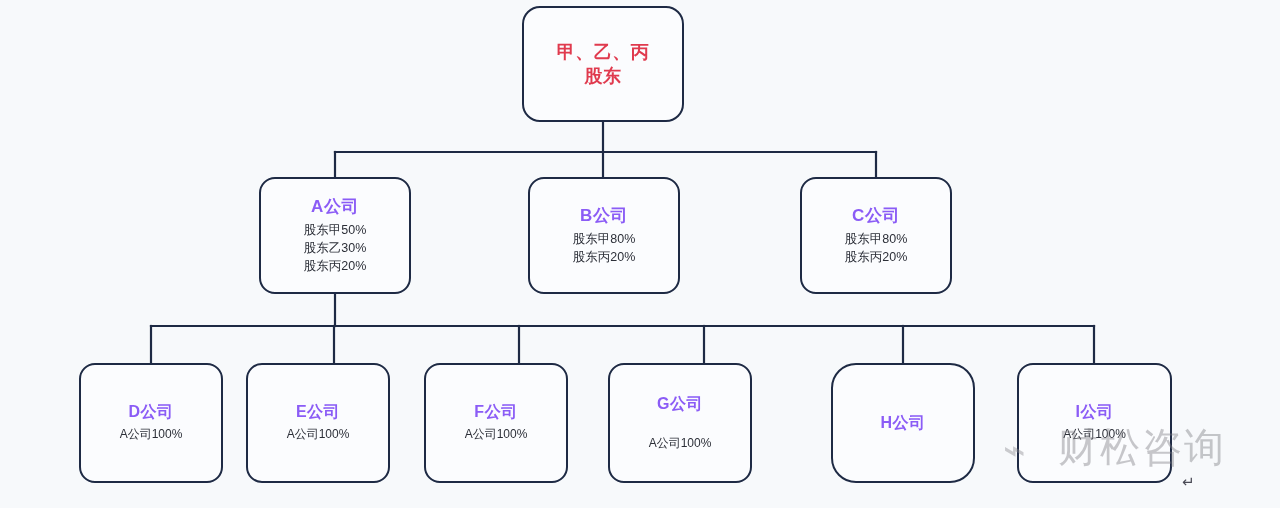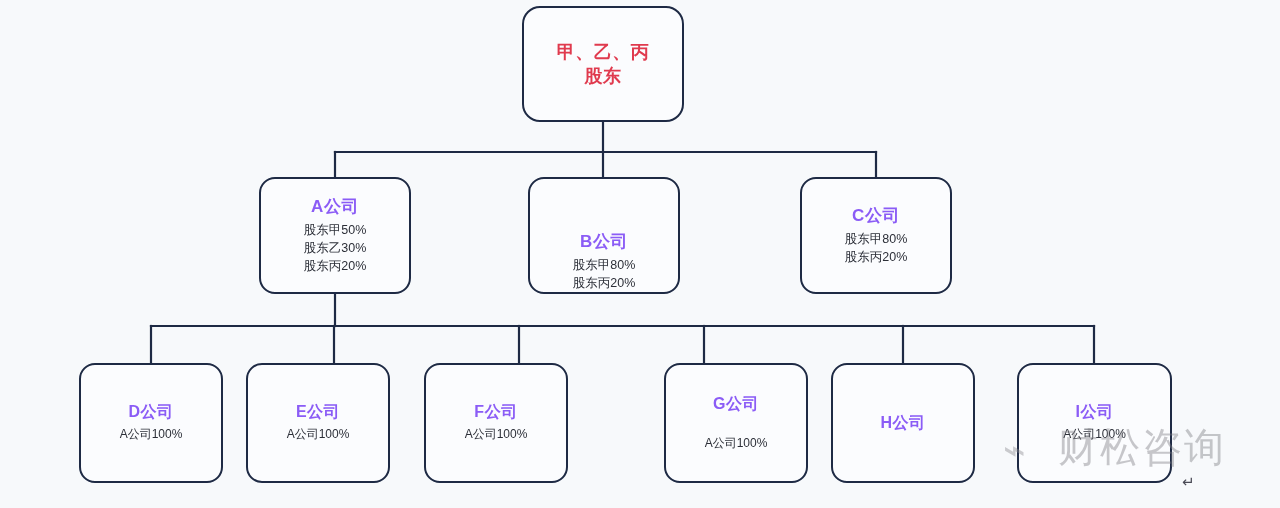--- a/index.html
+++ b/index.html
@@ -71,36 +71,36 @@
 
   
   .level2 {
     top: 177px;
     width: 152px;
     height: 117px;
   }
   .level2 .title { font-size: 17px; }
   .level2 .sub { font-size: 12.5px; }
   #node-a { left: 259px; }
-  #node-b { left: 528px; justify-content: flex-end; }
+  #node-b { left: 528px; }
   #node-c { left: 800px; }
 
   
   .level3 {
     top: 363px;
     width: 144px;
     height: 120px;
   }
   .level3 .title { font-size: 16px; }
   .level3 .sub { font-size: 12px; }
   #node-d { left: 79px; text-align: center; }
   #node-e { left: 246px; }
   #node-f { left: 424px; align-items: center; }
-  #node-g { left: 664px; gap: 17px; }
-  #node-h { left: 831px; left: 831px; }
+  #node-g { left: 608px; gap: 17px; }
+  #node-h { left: 831px; left: 831px; border-radius: 25px; }
   #node-i { left: 1017px; width: 155px; }
 
   
   #watermark {
     position: absolute;
     left: 1003px;
     top: 416px;
     width: 265px;
     height: 72px;
     z-index: 3;

